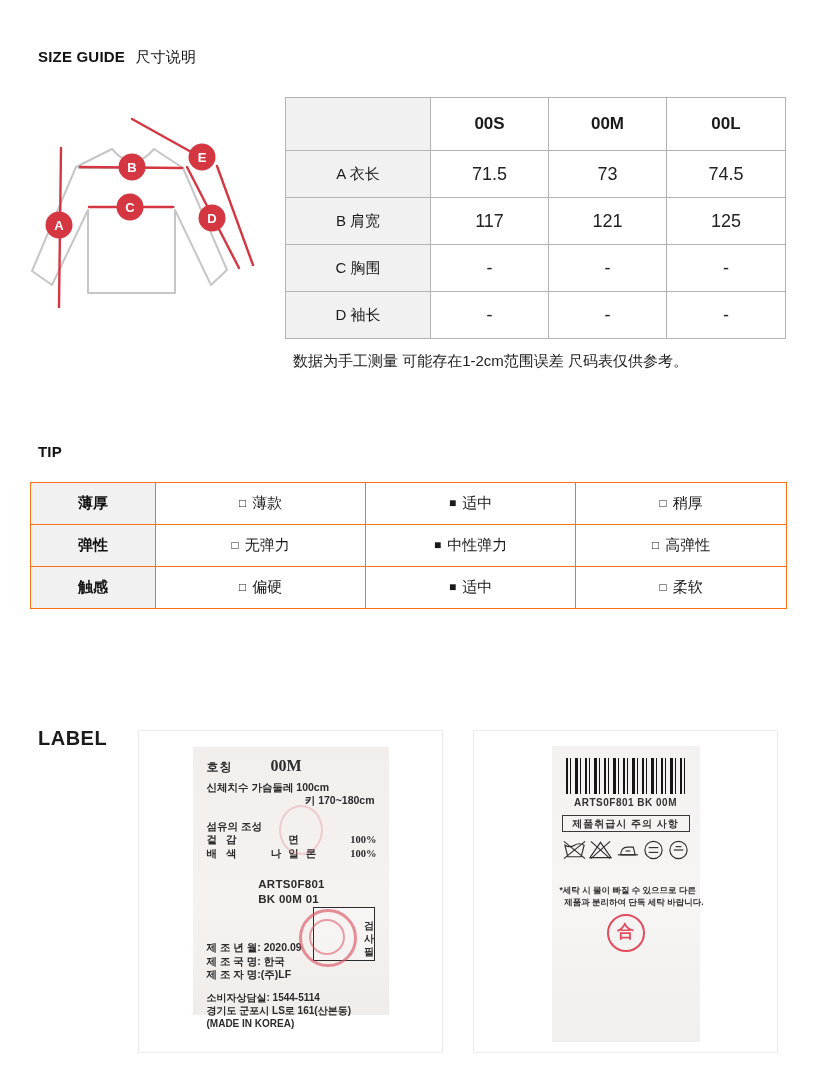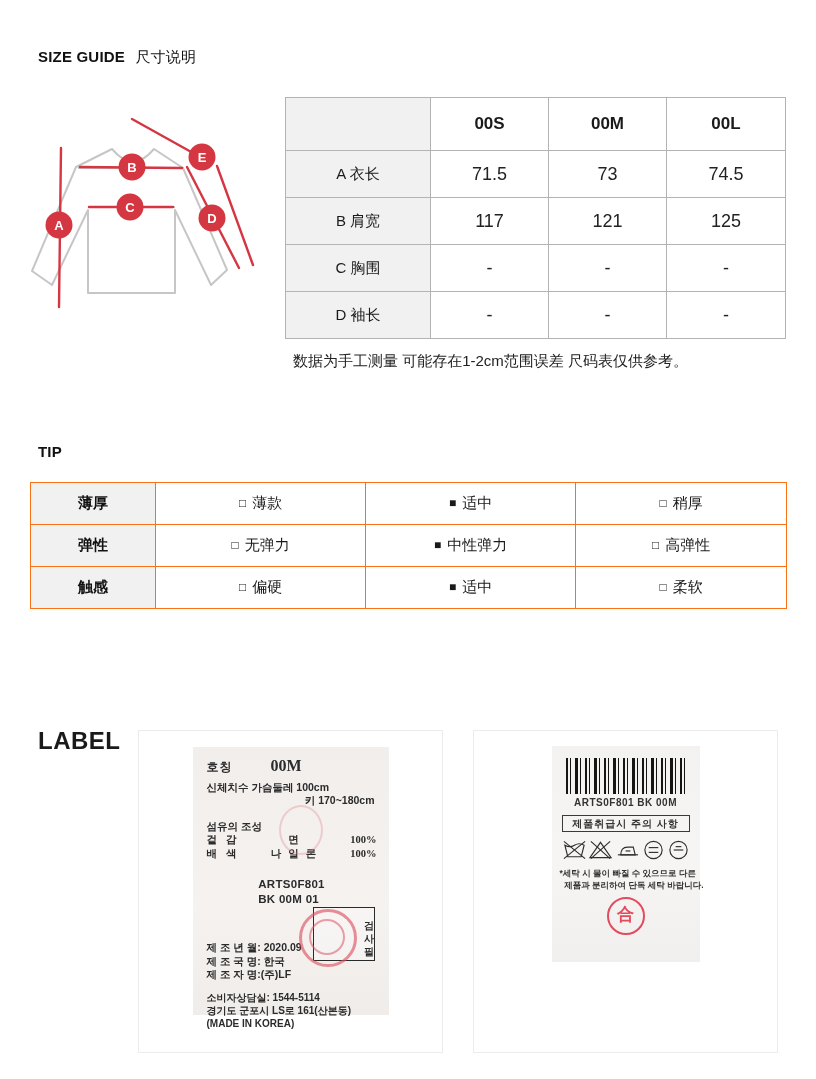--- a/index.html
+++ b/index.html
@@ -9,21 +9,21 @@
     -webkit-font-smoothing:antialiased;
   }
   .abs{position:absolute;}
 
   
   .sec-heading{font-size:15px;color:#111;letter-spacing:.2px;}
   .sec-heading .en{font-weight:700;}
   .sec-heading .cn{font-weight:400;margin-left:6px;}
   #size-heading{left:38px;top:48px;}
   #tip-heading{left:38px;top:443px;font-weight:700;}
-  #label-heading{left:38px;top:727px;font-size:24px;font-weight:700;letter-spacing:.5px;}
+  #label-heading{left:38px;top:727px;font-size:20px;font-weight:700;letter-spacing:.5px;}
 
   
   #diagram{left:20px;top:100px;width:260px;height:230px;}
   .marker-letter{fill:#fff;font-size:13px;font-weight:700;font-family:"Liberation Sans",sans-serif;}
 
   
   #size-table{left:285px;top:97px;width:500px;border-collapse:collapse;table-layout:fixed;}
   #size-table th,#size-table td{
     border:1px solid #b3b3b3;text-align:center;vertical-align:middle;
     background:#fff;font-weight:400;
@@ -89,42 +89,42 @@
   }
   .stamp-ghost{
     position:absolute;left:86px;top:58px;width:40px;height:46px;border-radius:50%;
     border:2px solid rgba(224,120,130,.30);
   }
   .origin-block{margin-top:12px;}
   .contact-block{margin-top:9px;font-size:10px;line-height:13px;}
 
   
   #tag2{
-    width:148px;height:216px;margin-top:15px;background:linear-gradient(180deg,#f4f2f1,#f7f5f4 55%,#f1efee);
+    width:148px;height:296px;margin-top:15px;background:linear-gradient(180deg,#f4f2f1,#f7f5f4 55%,#f1efee);
     padding:12px 8px 0 8px;box-sizing:border-box;position:relative;
     font-size:8.5px;line-height:11.5px;color:#333;text-align:left;font-weight:600;
   }
   .barcode{
     width:120px;height:36px;margin:0 auto;
     background-image:repeating-linear-gradient(90deg,
       #151515 0 2px,transparent 2px 4px,
       #151515 4px 5px,transparent 5px 9px,
       #151515 9px 12px,transparent 12px 14px,
       #151515 14px 15px,transparent 15px 19px);
   }
   .tag2-code{text-align:center;font-size:10px;letter-spacing:.5px;margin-top:3px;font-weight:600;}
   .caution-box{
     border:1px solid #3a3a3a;margin:6px 2px 0 2px;text-align:center;
     font-size:10px;padding:2px 0;letter-spacing:1px;font-weight:700;
   }
   .care-icons{display:flex;justify-content:space-between;margin:7px 2px 6px 2px;}
   .care-icons svg{display:block;}
   .care-stroke{stroke:#2e2e2e;stroke-width:1.2;fill:none;}
   .instructions div{white-space:pre;}
-  .extra-note{margin-top:7px;}
+  .extra-note{margin-top:24px;}
   .pass-stamp{
     width:34px;height:34px;border:2.5px solid #e24b5e;border-radius:50%;
     color:#e24b5e;font-size:17px;font-weight:700;line-height:31px;text-align:center;
     margin:6px auto 0 auto;font-family:"Liberation Serif",serif;
   }
 </style>
 </head>
 <body>
 
 <div class="abs sec-heading" id="size-heading">

